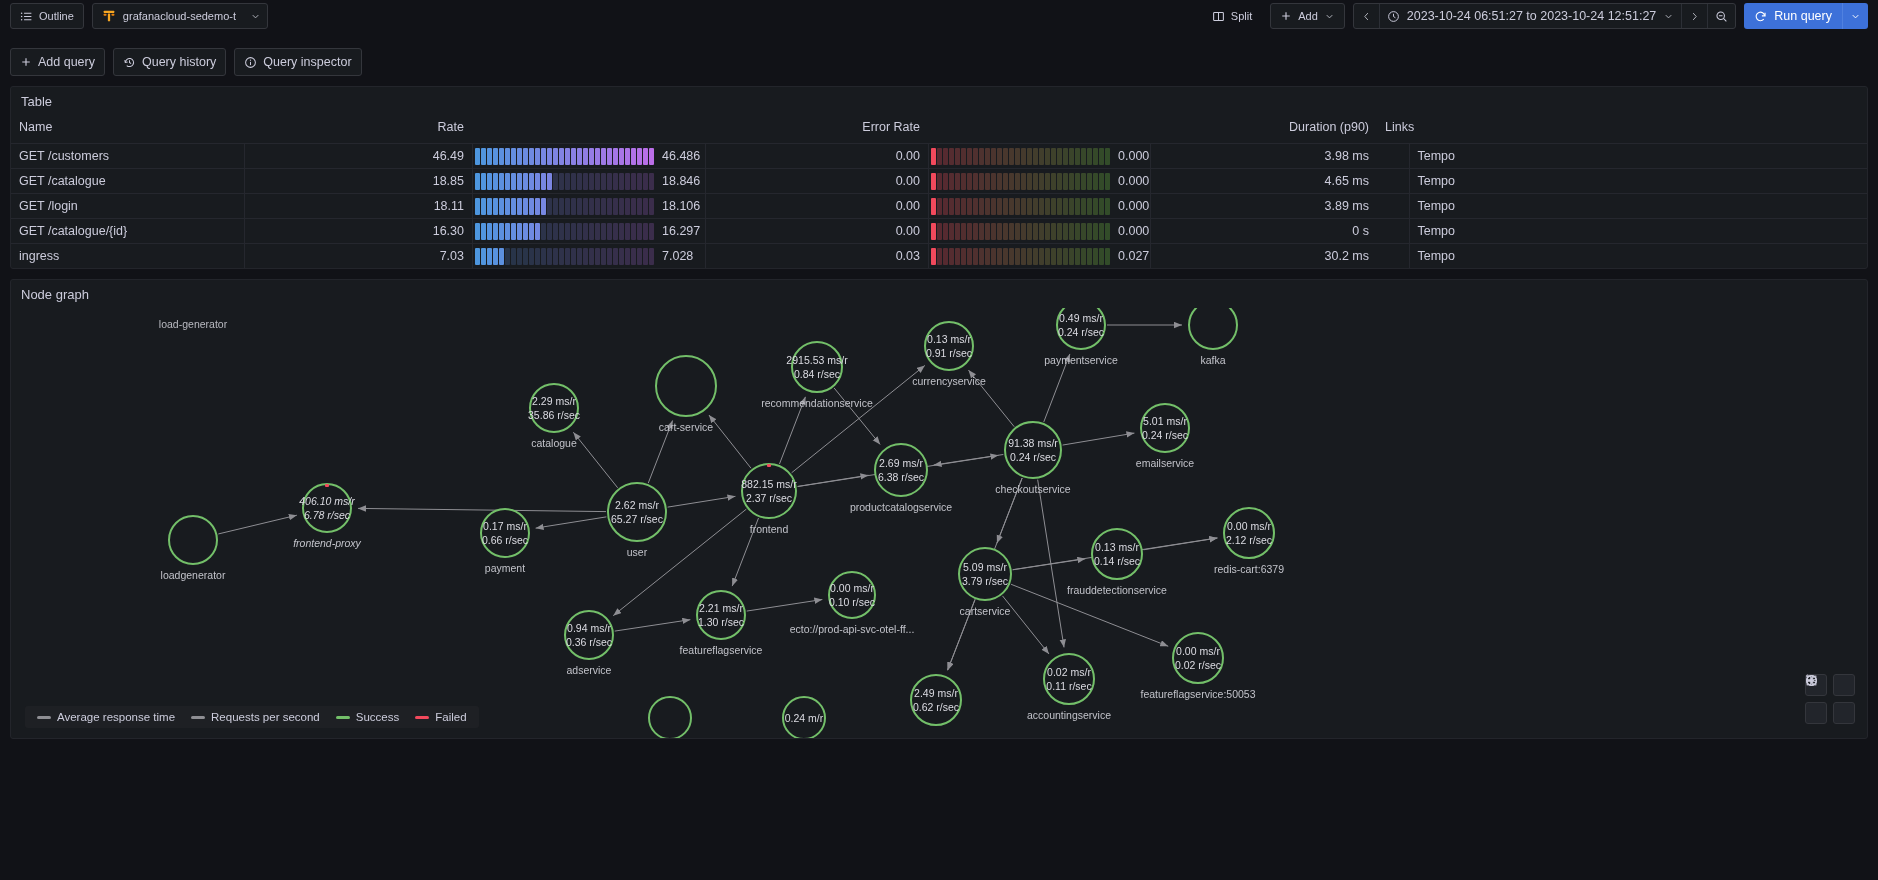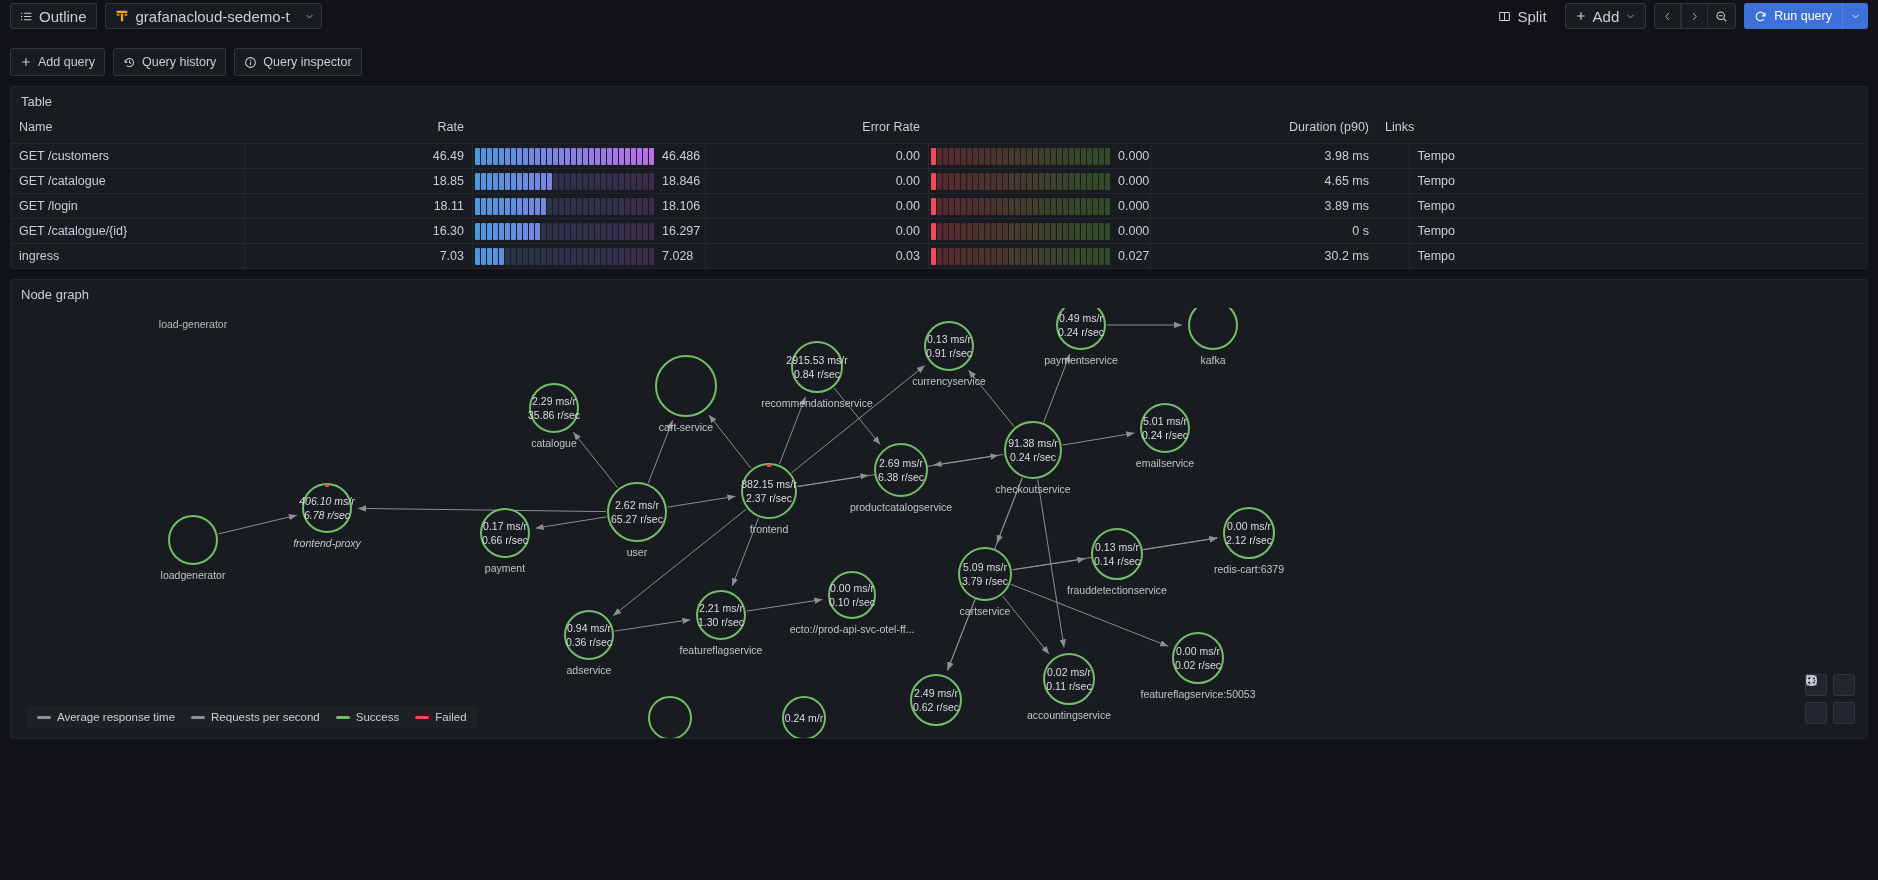--- a/index.html
+++ b/index.html
@@ -25,21 +25,21 @@
   .btn {
     display: inline-flex;
     align-items: center;
     gap: 6px;
     height: 26px;
     padding: 0 9px;
     border: 1px solid #34363c;
     border-radius: 3px;
     background: #181b1f;
     color: #ccccdc;
-    font-size: 15px;
+    font-size: 11px;
     white-space: nowrap;
     cursor: pointer;
   }
   .btn.plain { border-color: transparent; background: transparent; }
   .ds-picker { gap: 7px; padding-right: 6px; min-width: 160px; }
   .spacer { flex: 1; }
   .toolbar-right { display: flex; align-items: center; gap: 8px; }
 
   .timegroup {
     display: flex; align-items: center;
@@ -259,20 +259,34 @@
       </span>
     </div>
 
     <div class="timegroup">
       <div class="seg">
         <svg class="icn" width="11" height="11" viewBox="0 0 16 16" fill="none" stroke="#b3b5bd" stroke-width="1.4">
             <path d="M10 3L5.5 8l4.5 5"></path>
           </svg>
       </div>
       <div class="divider"></div>
+      <div class="seg time-text">
+        <span>
+          <svg class="icn" width="13" height="13" viewBox="0 0 16 16" fill="none" stroke="#ccccdc" stroke-width="1.2">
+              <circle cx="8" cy="8" r="6"></circle>
+              <path d="M8 4.6V8l2.4 1.6"></path>
+            </svg>
+        </span>
+        <span>2023-10-24 06:51:27 to 2023-10-24 12:51:27</span>
+        <span>
+          <svg class="icn" width="11" height="11" viewBox="0 0 16 16" fill="none" stroke="#b3b5bd" stroke-width="1.4">
+              <path d="M4 6l4 4 4-4"></path>
+            </svg>
+        </span>
+      </div>
       <div class="divider"></div>
       <div class="seg">
         <svg class="icn" width="11" height="11" viewBox="0 0 16 16" fill="none" stroke="#b3b5bd" stroke-width="1.4">
             <path d="M6 3l4.5 5L6 13"></path>
           </svg>
       </div>
       <div class="divider"></div>
       <div class="seg">
         <svg class="icn" width="13" height="13" viewBox="0 0 16 16" fill="none" stroke="#ccccdc" stroke-width="1.3">
             <circle cx="7" cy="7" r="4.6"></circle>

